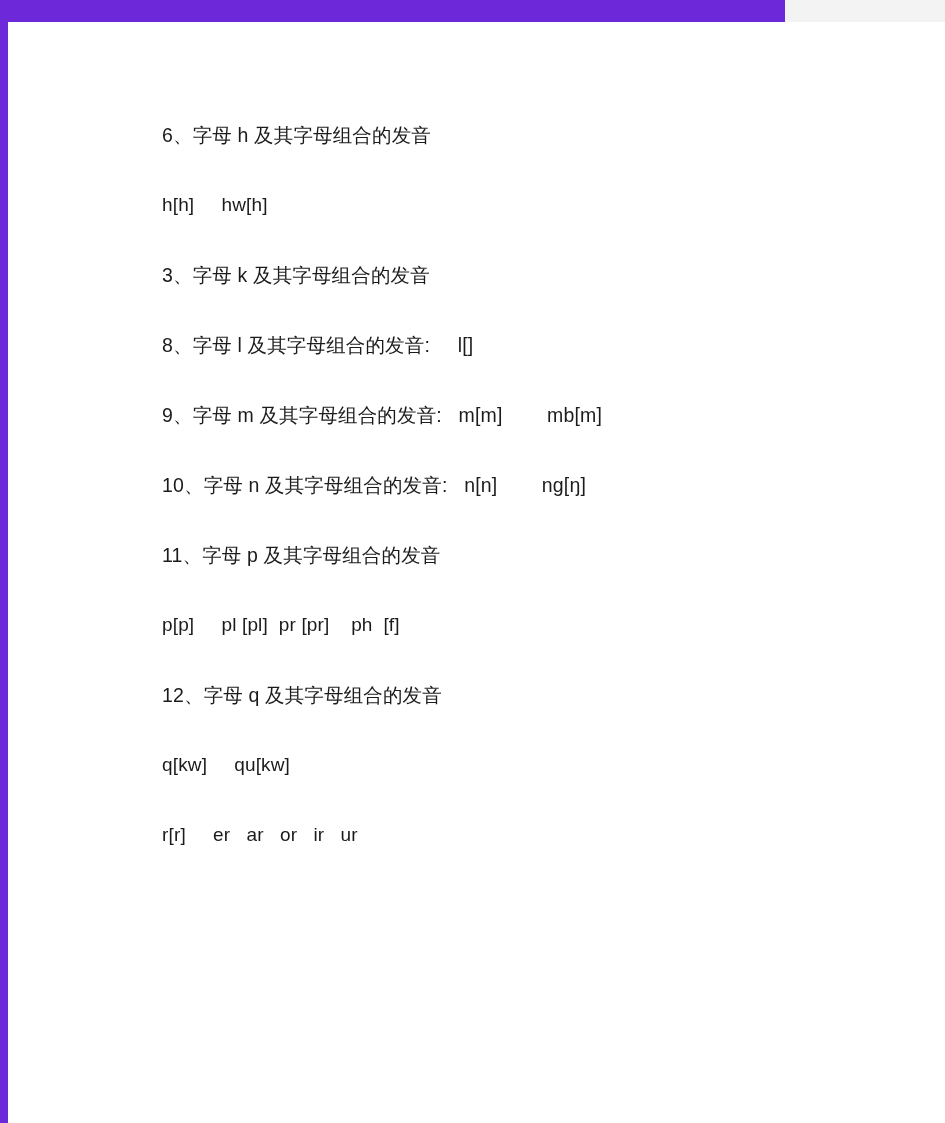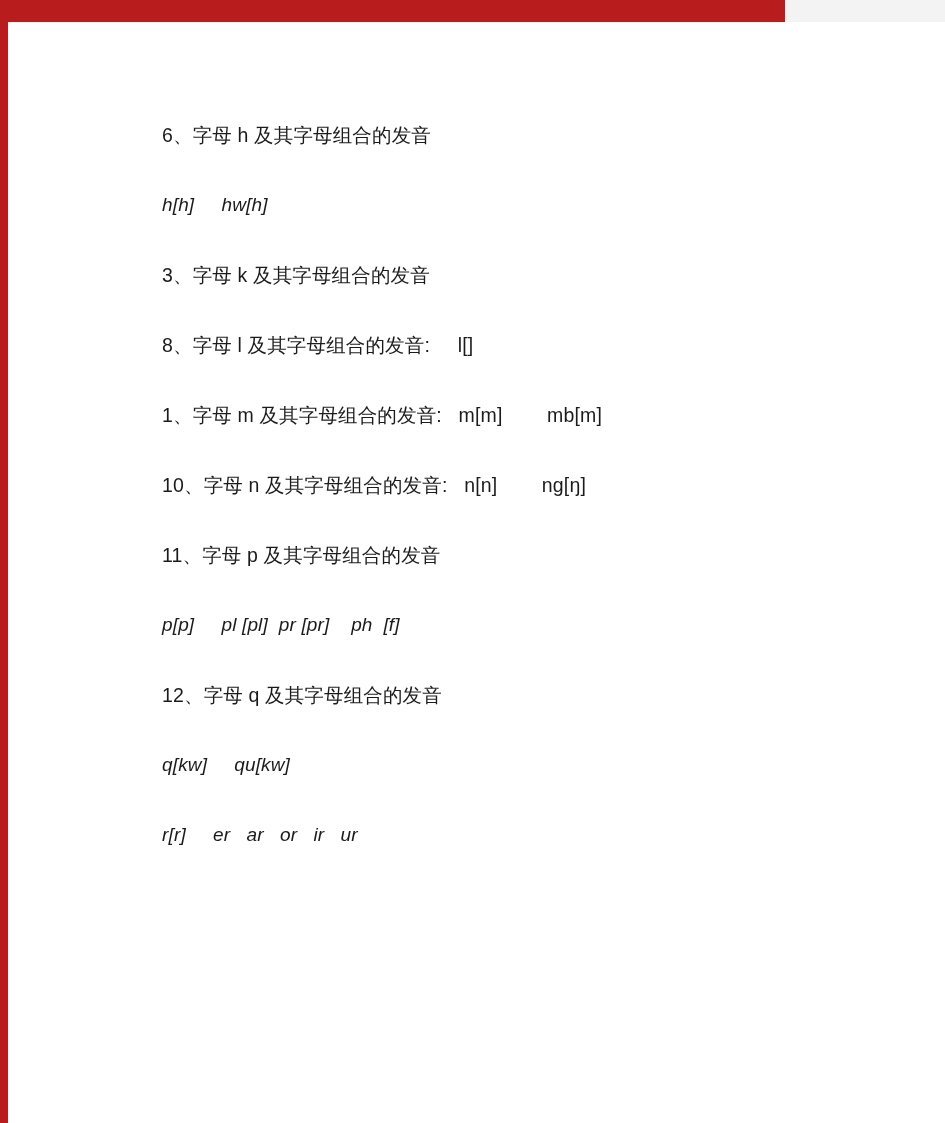--- a/index.html
+++ b/index.html
@@ -14,21 +14,21 @@
     font-family: "Liberation Sans", "DejaVu Sans", sans-serif;
   }
 
   
   #doc-viewer {
     position: absolute;
     left: 0;
     top: 0;
     width: 785px;
     height: 1123px;
-    background: #b91c1c;
+    background: #6d28d9;
   }
 
   #doc-page {
     position: absolute;
     left: 8px;
     top: 22px;
     width: 937px;
     height: 1101px;
     background: #ffffff;
   }
@@ -49,21 +49,20 @@
     letter-spacing: 0.15px;
   }
 
   
   .doc-line.heading {
     font-size: 19.5px;
   }
 
   .doc-line.example {
     font-size: 19px;
-    font-style: italic;
   }
 
   
   #doc-tail {
     height: 120px;
   }
 </style>
 </head>
 <body>
 
@@ -73,21 +72,21 @@
 
       <div class="doc-line heading">6、字母 h 及其字母组合的发音</div>
 
       <div class="doc-line example">h[h]     hw[h]</div>
 
       <div class="doc-line heading">3、字母 k 及其字母组合的发音</div>
 
 
       <div class="doc-line heading">8、字母 l 及其字母组合的发音:     l[]</div>
 
-      <div class="doc-line heading">1、字母 m 及其字母组合的发音:   m[m]        mb[m]</div>
+      <div class="doc-line heading">9、字母 m 及其字母组合的发音:   m[m]        mb[m]</div>
 
       <div class="doc-line heading">10、字母 n 及其字母组合的发音:   n[n]        ng[ŋ]</div>
 
       <div class="doc-line heading">11、字母 p 及其字母组合的发音</div>
 
       <div class="doc-line example">p[p]     pl [pl]  pr [pr]    ph  [f]</div>
 
       <div class="doc-line heading">12、字母 q 及其字母组合的发音</div>
 
       <div class="doc-line example">q[kw]     qu[kw]</div>

